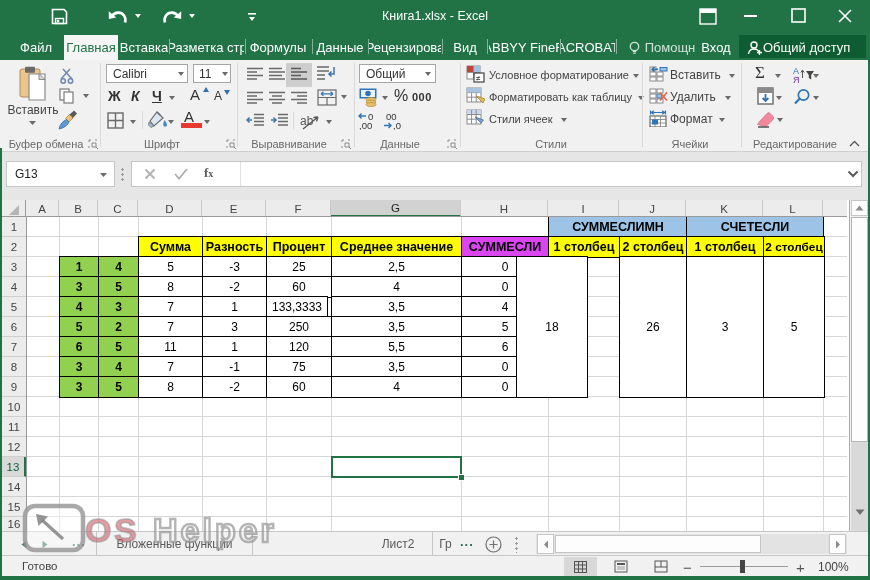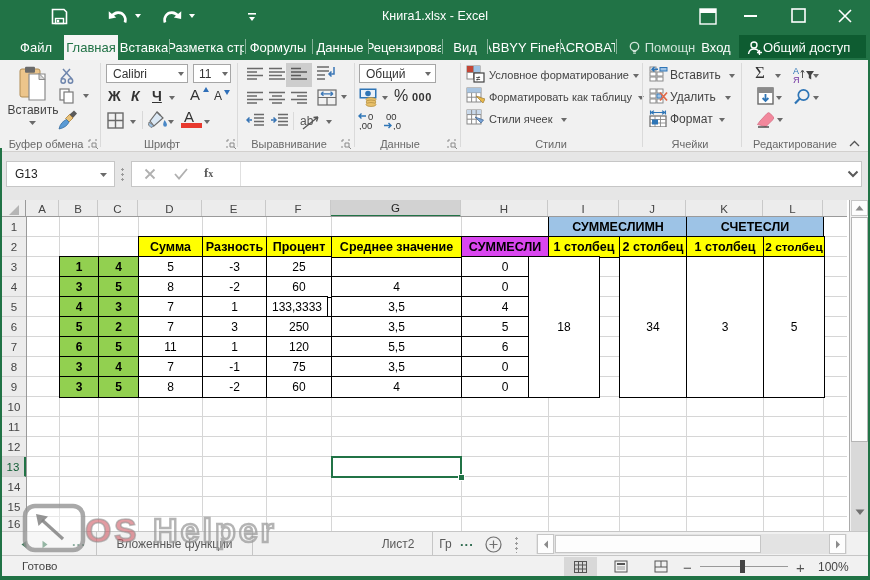--- a/index.html
+++ b/index.html
@@ -514,20 +514,21 @@
   <div class="tc bold" style="left:57px;top:119px;width:40px;height:22px;background:#92d050;">6</div>
   <div class="tc bold" style="left:96px;top:119px;width:41px;height:22px;background:#92d050;">5</div>
   <div class="tc bold" style="left:57px;top:139px;width:40px;height:22px;background:#92d050;">3</div>
   <div class="tc bold" style="left:96px;top:139px;width:41px;height:22px;background:#92d050;">4</div>
   <div class="tc bold" style="left:57px;top:159px;width:40px;height:22px;background:#92d050;">3</div>
   <div class="tc bold" style="left:96px;top:159px;width:41px;height:22px;background:#92d050;">5</div>
 
   <div class="tc" style="left:136px;top:39px;width:65px;height:22px;">5</div>
   <div class="tc" style="left:200px;top:39px;width:65px;height:22px;">-3</div>
   <div class="tc" style="left:264px;top:39px;width:66px;height:22px;">25</div>
+  <div class="tc" style="left:329px;top:39px;width:131px;height:22px;">2,5</div>
   <div class="tc" style="left:459px;top:39px;width:88px;height:22px;">0</div>
   <div class="tc" style="left:136px;top:59px;width:65px;height:22px;">8</div>
   <div class="tc" style="left:200px;top:59px;width:65px;height:22px;">-2</div>
   <div class="tc" style="left:264px;top:59px;width:66px;height:22px;">60</div>
   <div class="tc" style="left:329px;top:59px;width:131px;height:22px;">4</div>
   <div class="tc" style="left:459px;top:59px;width:88px;height:22px;">0</div>
   <div class="tc" style="left:136px;top:79px;width:65px;height:22px;">7</div>
   <div class="tc" style="left:200px;top:79px;width:65px;height:22px;">1</div>
   <div class="tc" style="left:264px;top:79px;width:62px;height:22px;">133,3333</div>
   <div class="tc" style="left:329px;top:79px;width:131px;height:22px;">3,5</div>
@@ -546,22 +547,22 @@
   <div class="tc" style="left:200px;top:139px;width:65px;height:22px;">-1</div>
   <div class="tc" style="left:264px;top:139px;width:66px;height:22px;">75</div>
   <div class="tc" style="left:329px;top:139px;width:131px;height:22px;">3,5</div>
   <div class="tc" style="left:459px;top:139px;width:88px;height:22px;">0</div>
   <div class="tc" style="left:136px;top:159px;width:65px;height:22px;">8</div>
   <div class="tc" style="left:200px;top:159px;width:65px;height:22px;">-2</div>
   <div class="tc" style="left:264px;top:159px;width:66px;height:22px;">60</div>
   <div class="tc" style="left:329px;top:159px;width:131px;height:22px;">4</div>
   <div class="tc" style="left:459px;top:159px;width:88px;height:22px;">0</div>
 
-  <div class="tc" style="left:526px;top:39px;width:72px;height:142px;">18</div>
-  <div class="tc" style="left:617px;top:39px;width:68px;height:142px;">34</div>
+  <div class="tc" style="left:514px;top:39px;width:72px;height:142px;">18</div>
+  <div class="tc" style="left:617px;top:39px;width:68px;height:142px;">26</div>
   <div class="tc" style="left:684px;top:39px;width:78px;height:142px;">3</div>
   <div class="tc" style="left:761px;top:39px;width:62px;height:142px;">5</div>
 
   <div class="a" style="left:329px;top:239px;width:131px;height:22px;border:2px solid #217346;background:#fff;"></div>
   <div class="a" style="left:456px;top:257px;width:7px;height:7px;background:#217346;border:1px solid #fff;"></div>
 </div>
 <div class="a" id="vscroll">
   <div class="a" style="left:1px;top:242px;width:18px;height:89px;background:#d9d9d9;"></div>
   <div class="a" style="left:1px;top:0px;width:17px;height:16px;background:#fdfdfd;border:1px solid #c6c6c6;display:flex;align-items:center;justify-content:center;">
       <svg width="9" height="6" viewBox="0 0 9 6">

